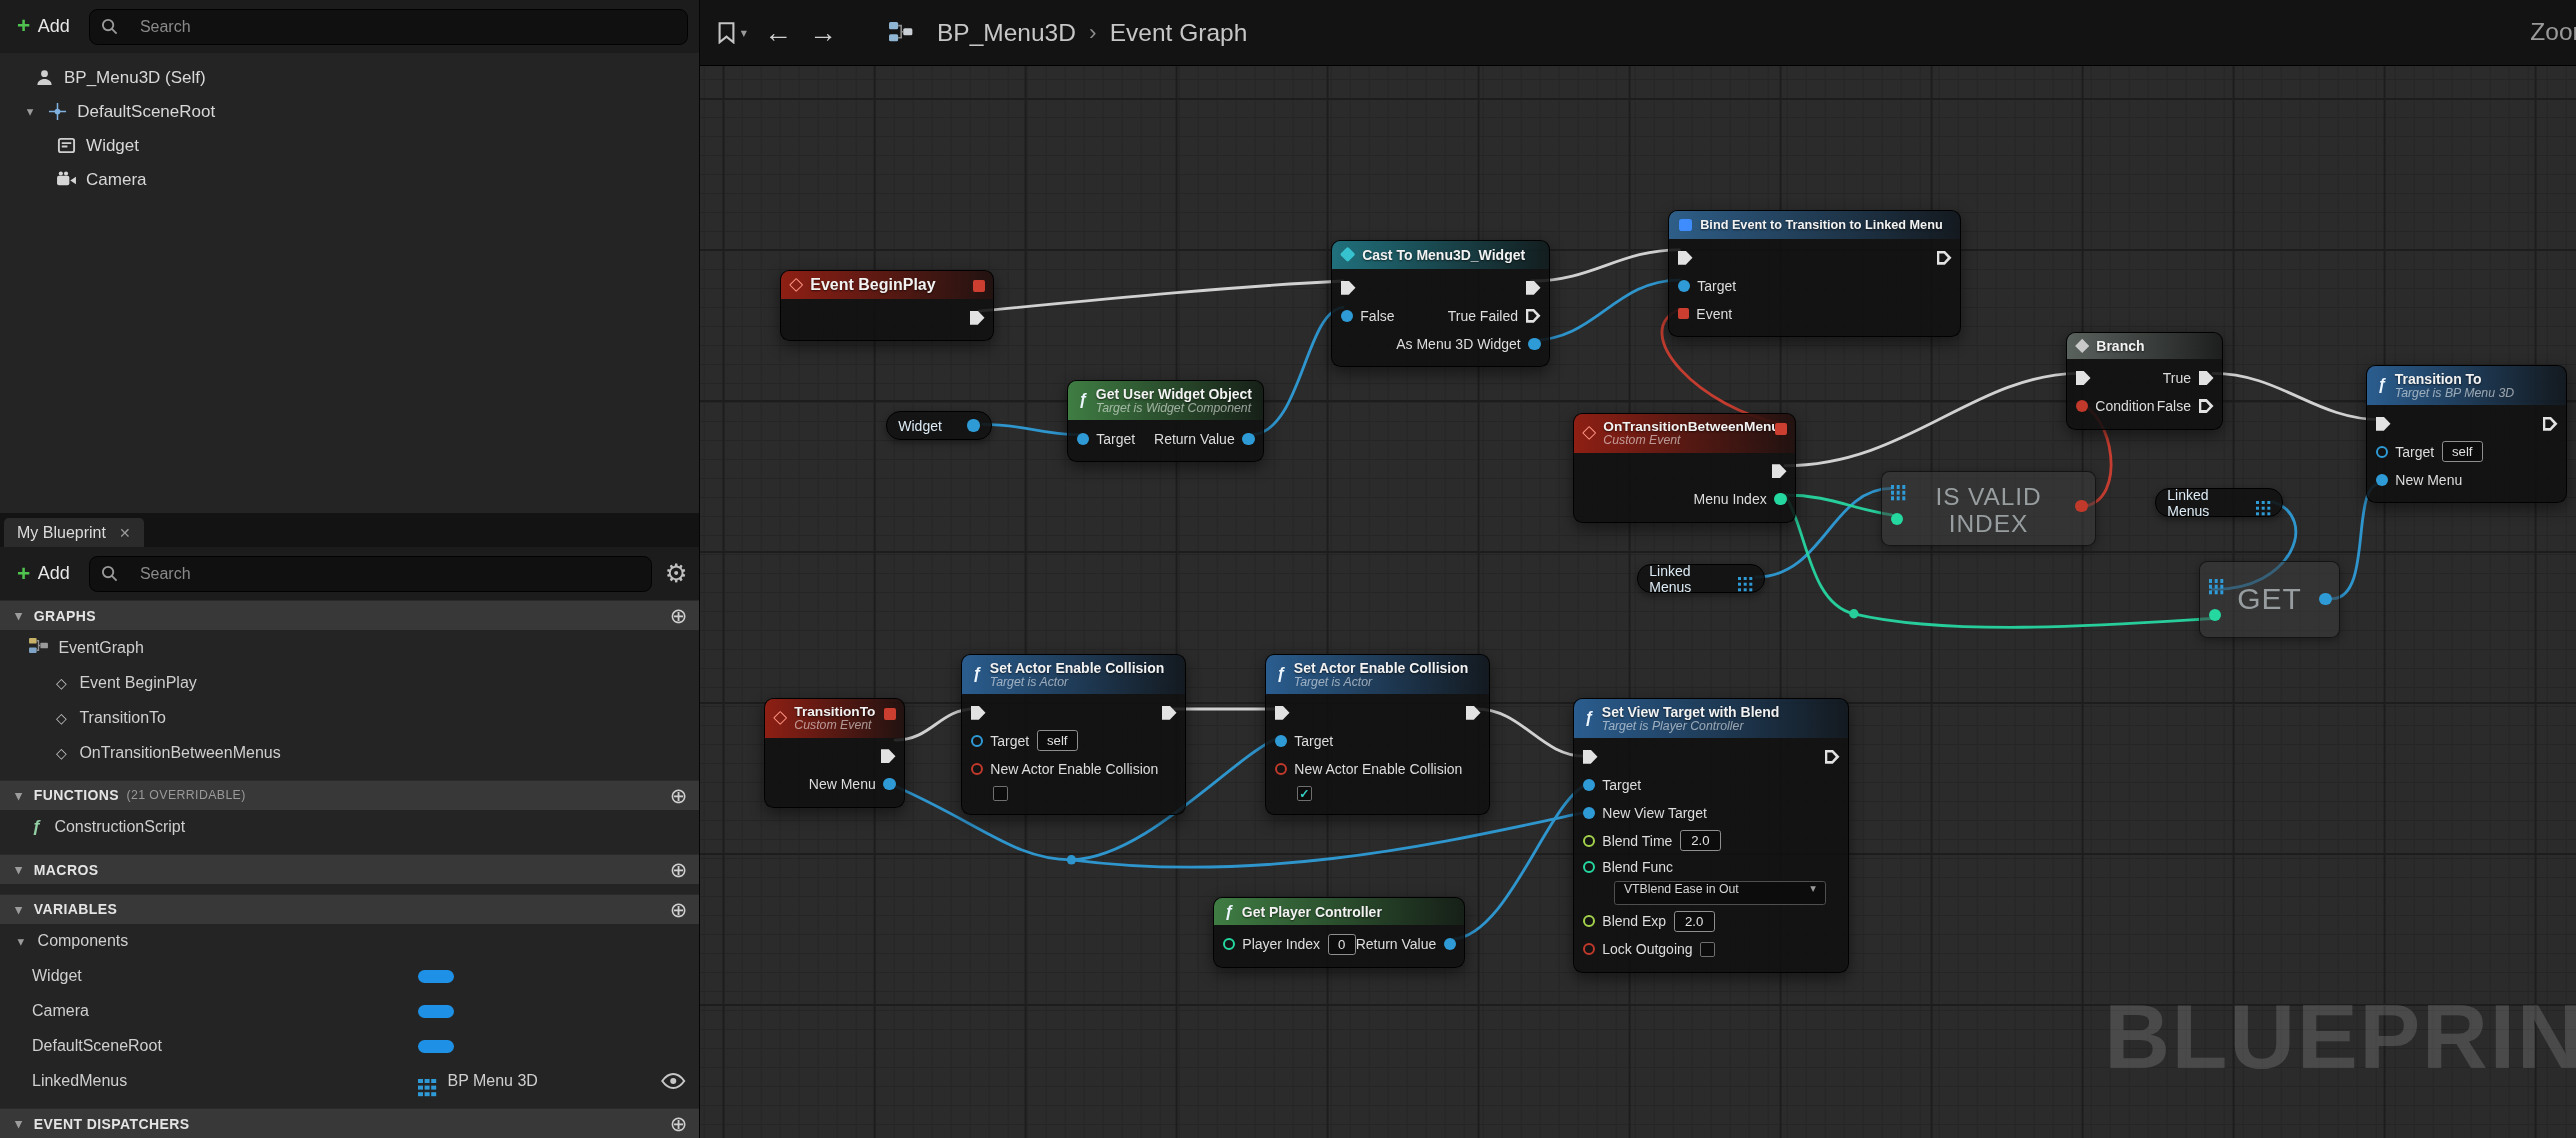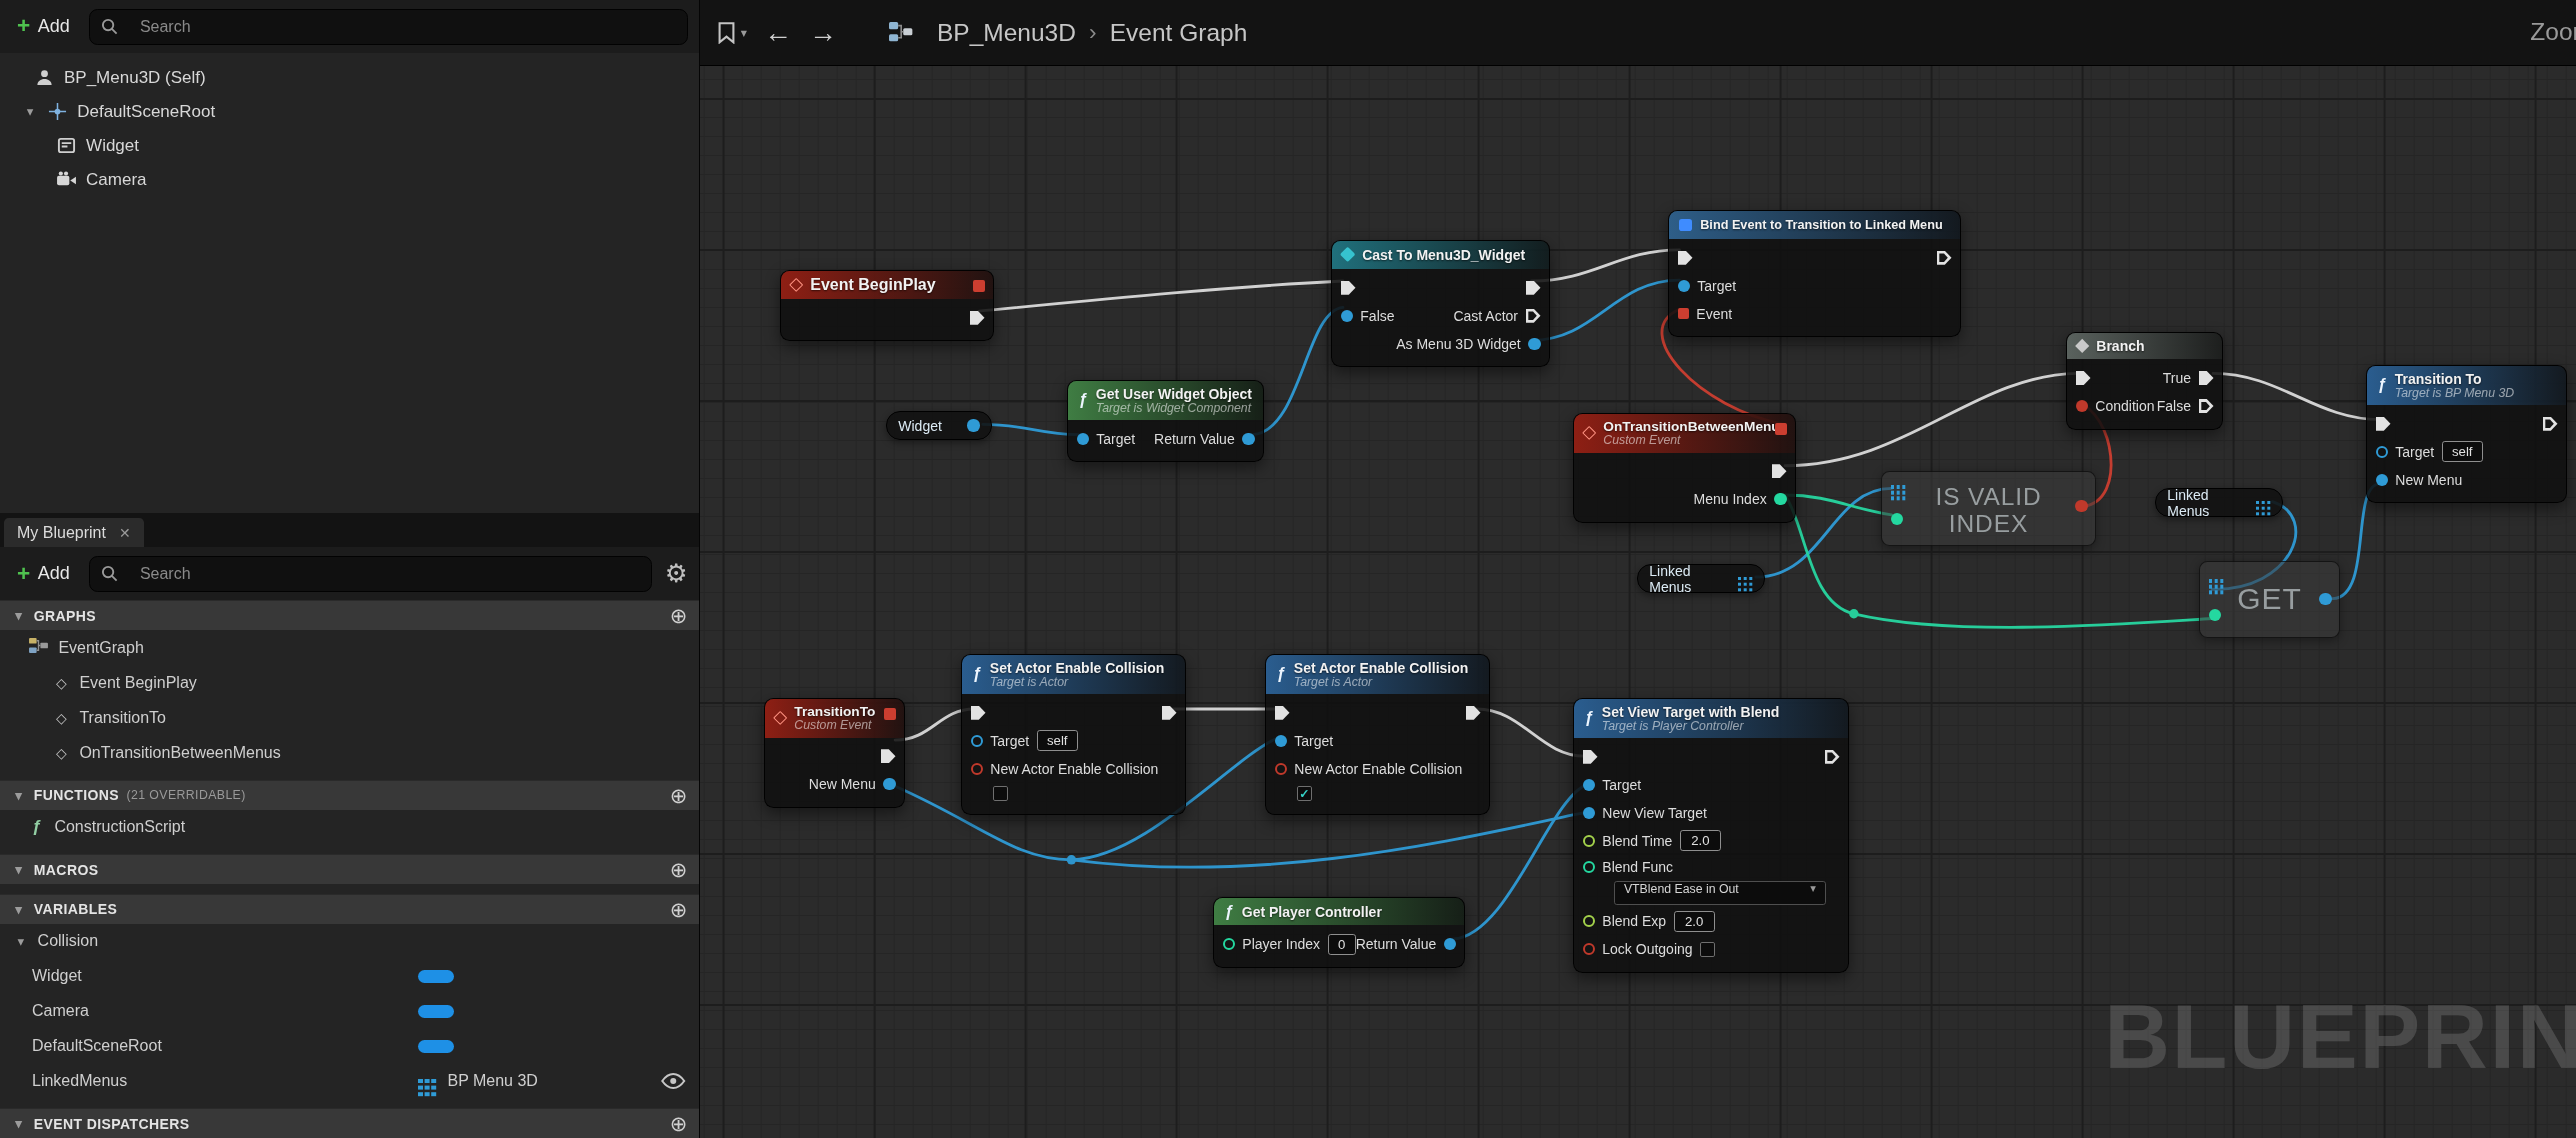--- a/index.html
+++ b/index.html
@@ -226,21 +226,21 @@
       <span class="oplus">⊕</span>
     </div>
 
     <div class="sect">
       <span class="caret">▾</span>
       <span>VARIABLES</span>
       <span class="oplus">⊕</span>
     </div>
     <div class="mbrow">
       <span class="caret">▾</span>
-      <span>Collision</span>
+      <span>Components</span>
     </div>
     <div class="mbrow pl34">
       <span class="vname">Widget</span>
       <span class="vpill"></span>
     </div>
     <div class="mbrow pl34">
       <span class="vname">Camera</span>
       <span class="vpill"></span>
     </div>
     <div class="mbrow pl34">
@@ -360,21 +360,21 @@
             <div class="pr">
                 <span class="pexec"></span>
               </div>
           </div>
           <div class="prow">
             <div class="pl">
                 <span class="pc f-blue"></span>
                 <span class="plabel">False</span>
               </div>
             <div class="pr">
-                <span class="plabel">Cast Actor</span>
+                <span class="plabel">True Failed</span>
                 <span class="pexec hollow"></span>
               </div>
           </div>
           <div class="prow">
             <div class="pr">
                 <span class="plabel">As Menu 3D Widget</span>
                 <span class="pc f-blue"></span>
               </div>
           </div>
         </div>

